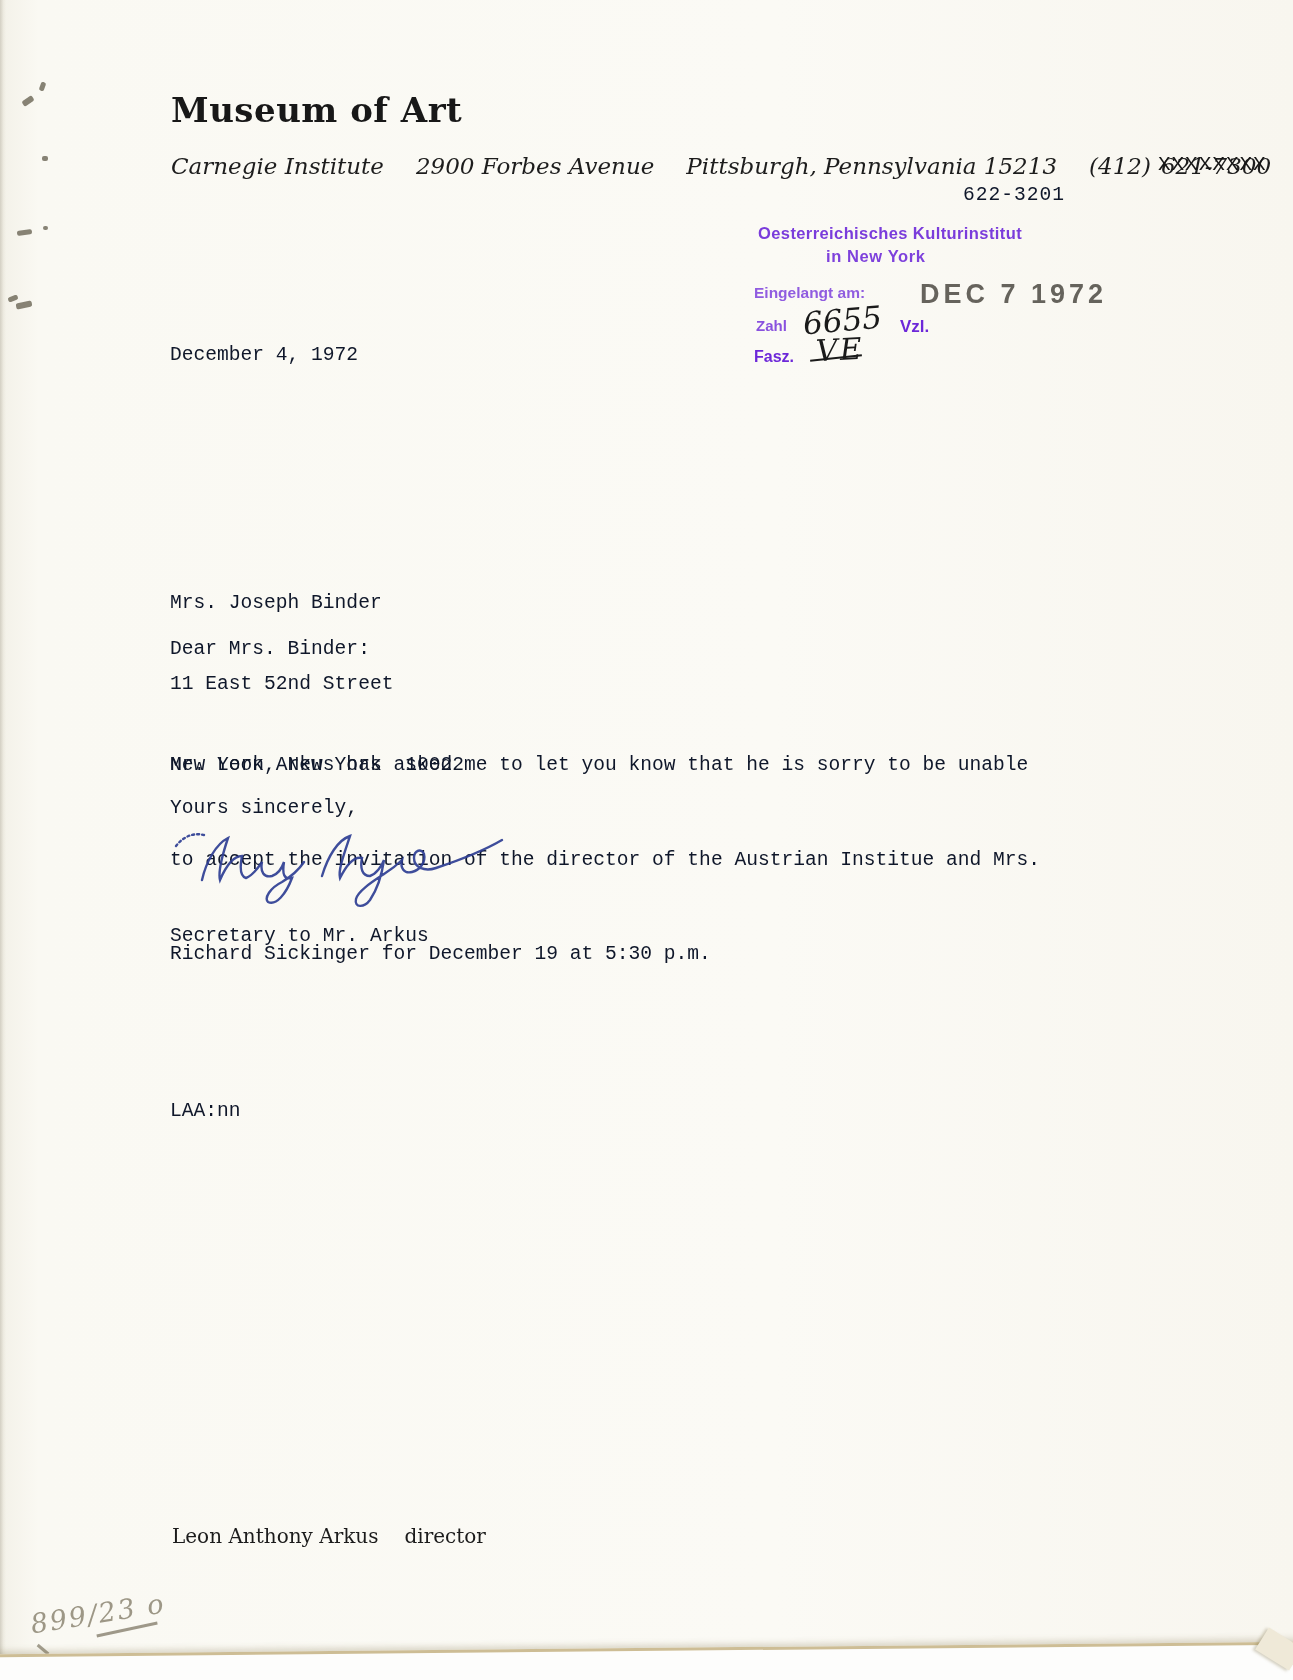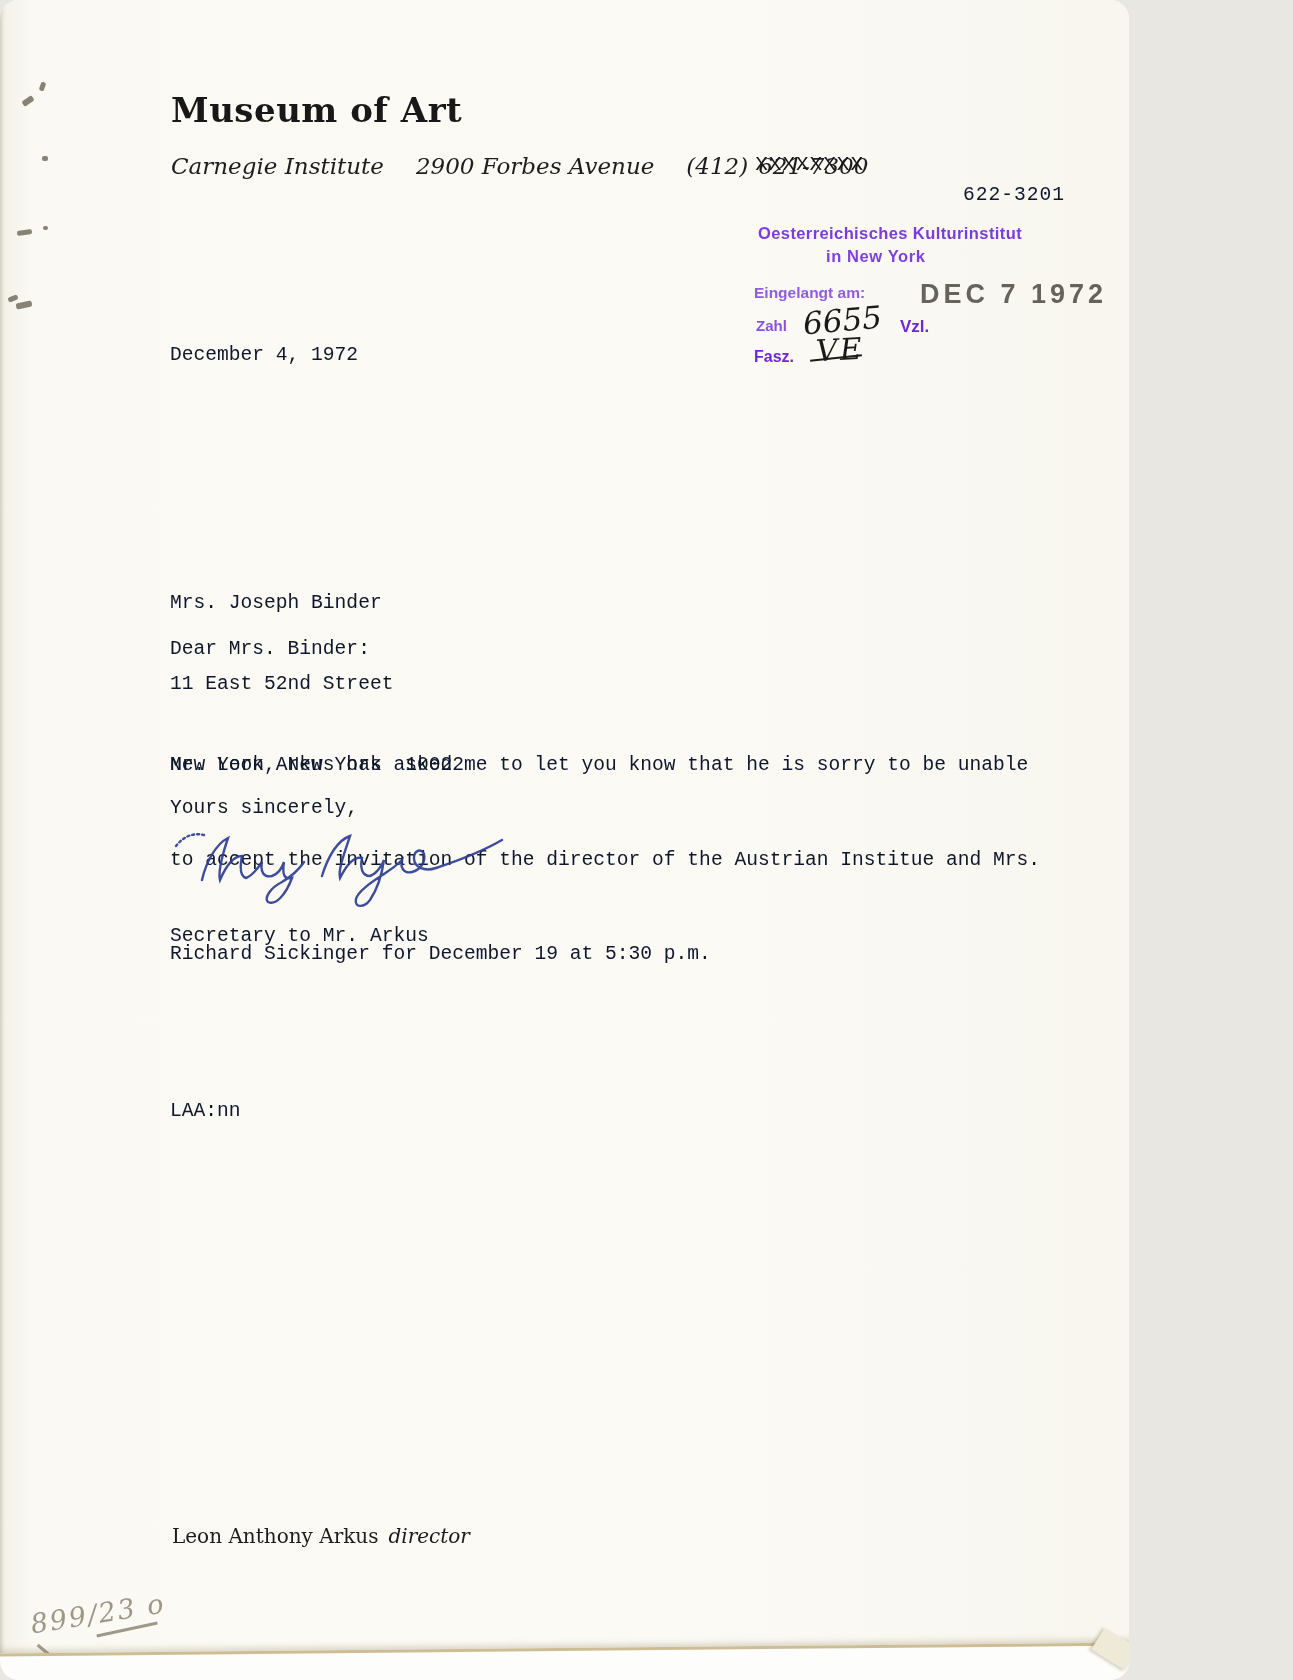--- a/index.html
+++ b/index.html
@@ -1,25 +1,24 @@
 <!DOCTYPE html>
 <html><head>
 <meta charset="utf-8">
 <style>
   * { margin: 0; padding: 0; box-sizing: border-box; }
   html, body { background: #e9e7e2; }
   .scan {
     position: relative;
-    width: 1129px;
+    width: 1293px;
     height: 1680px;
     background: #fbfaf6;
     overflow: hidden;
     font-family: "Liberation Mono", monospace;
     color: #1c1c1c;
-    border-radius: 19px;
   }
   .paper-tint {
     position: absolute; inset: 0;
     background: linear-gradient(90deg, #f3f1e8 0%, #faf9f3 3%, #fbfaf5 60%, #f8f6ef 100%);
   }
   .left-edge {
     position: absolute; left: 0; top: 0; bottom: 0; width: 6px;
     background: linear-gradient(90deg, #b9b4a5, #e8e5da 60%, rgba(255,255,255,0));
     opacity: .55;
   }
@@ -95,21 +94,21 @@
   .closing { position: absolute; left: 170px; top: 797px; font-family: Liberation Mono, monospace; }
   .signer-title { position: absolute; left: 170px; top: 925px; }
   .reference { position: absolute; left: 170px; top: 1100px; }
 
   .signature { position: absolute; left: 172px; top: 812px; }
 
   .footer-line {
     position: absolute; left: 172px; top: 1524px;
     font-family: "DejaVu Serif", serif; font-size: 20px; color: #1b1b1b;
   }
-  .footer-line .dir { font-style: italic; margin-left: 10px; text-align: right; }
+  .footer-line .dir { margin-left: 26px; text-align: right; }
 
   .pencil-note {
     position: absolute; left: 30px; top: 1598px;
     font-family: "DejaVu Serif", serif; font-style: italic;
     font-size: 27px; color: #938d7b; transform: rotate(-9deg);
     letter-spacing: 2px; opacity: .9;
   }
   .pencil-strike { position: absolute; left: 96px; top: 1628px; width: 62px; height: 2.5px;
     background: #8d8775; transform: rotate(-12deg); opacity: .85; }
   .pencil-tick { position: absolute; left: 36px; top: 1648px; width: 14px; height: 3px;
@@ -128,20 +127,21 @@
   <div class="speck" style="left:17px;top:230px;width:15px;height:5px;transform:rotate(-8deg);"></div>
   <div class="speck" style="left:43px;top:226px;width:5px;height:4px;"></div>
   <div class="speck" style="left:8px;top:296px;width:10px;height:5px;transform:rotate(-20deg);"></div>
   <div class="speck" style="left:16px;top:302px;width:16px;height:6px;transform:rotate(-12deg);"></div>
 
   <div class="museum-title">Museum of Art</div>
 
   <div class="letterhead-line">
     <span>Carnegie Institute</span>
     <span>2900 Forbes Avenue</span>
+    <span>Pittsburgh, Pennsylvania 15213</span>
     <span class="phone-group">
       <span>(412)</span>
       <span class="phone-wrap">
         <span>621-7300</span>
         <span class="overstrike">XXXXXXXX</span>
       </span>
     </span>
   </div>
   <div class="typed phone-corrected">622-3201</div>
 

